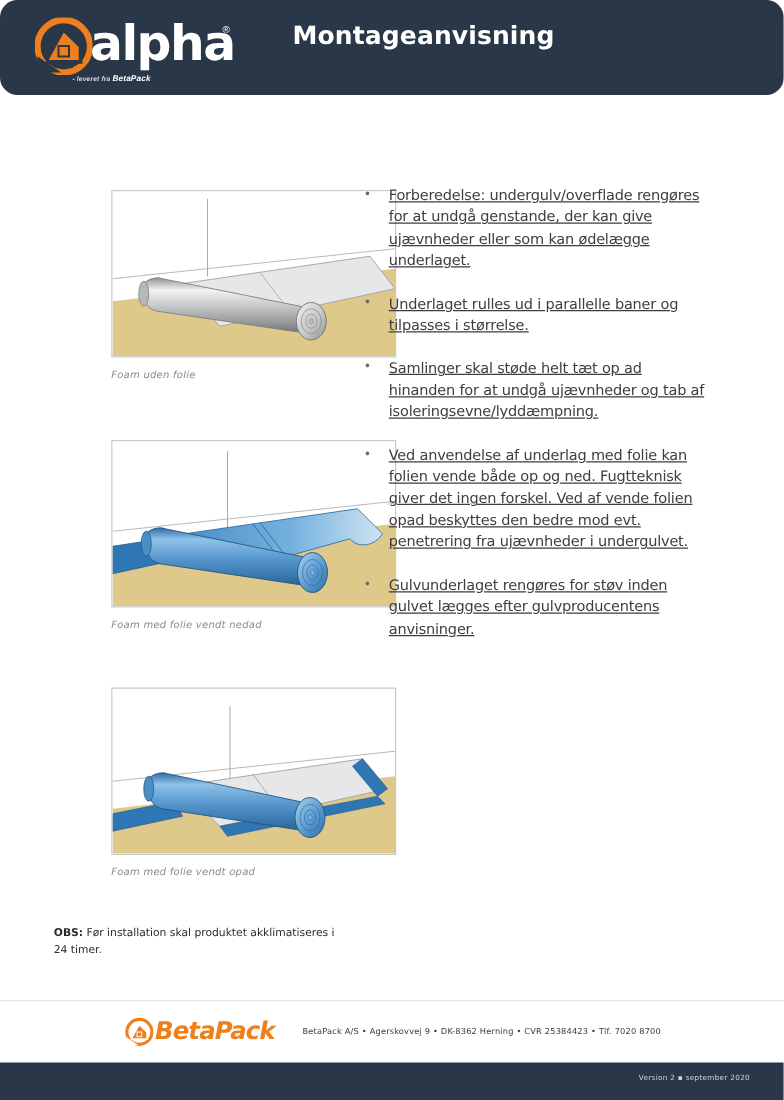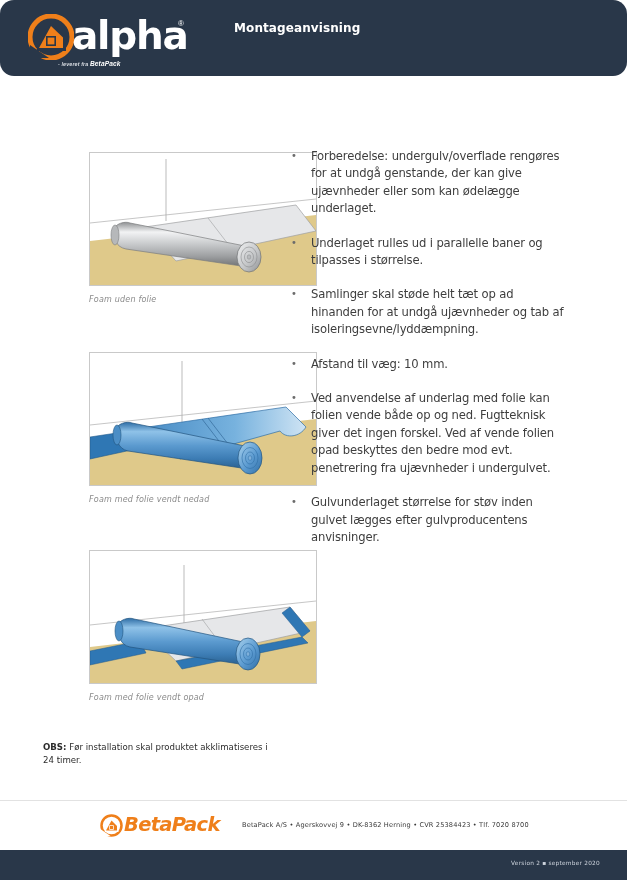--- a/index.html
+++ b/index.html
@@ -65,21 +65,21 @@
     white-space: nowrap;
   }
   .alpha-sub .bp { color: #ffffff; font-size: 6.6px; }
 
   .header-titles {
     position: absolute;
     left: 234px; top: 18px;
     color: #ffffff;
   }
   .header-titles .t1 {
-    font-size: 12px;
+    font-size: 20px;
     font-weight: bold;
     line-height: 20px;
     letter-spacing: 0.1px;
     font-family: "DejaVu Sans", sans-serif;
   }
   .header-titles .t2 {
     font-size: 14.5px;
     font-weight: bold;
     line-height: 20px;
     letter-spacing: 0.1px;
@@ -135,20 +135,21 @@
   }
   .bullet {
     position: relative;
     padding-left: 23px;
     margin-bottom: 17px;
     font-size: 11.6px;
     line-height: 17.4px;
     color: #3e3e3e;
     font-family: "DejaVu Sans", sans-serif;
     letter-spacing: -0.15px;
+    text-decoration: underline;
   }
   .bullet:before {
     content: "\2022";
     position: absolute;
     left: 3px;
     top: -1px;
     font-size: 10px;
     color: #6b6b6b;
   }
 
@@ -378,23 +379,22 @@
         <ellipse cx="27" cy="82" rx="4" ry="10" fill="#4b8ec6" stroke="#22557f" stroke-width="0.6"></ellipse>
       </svg>
     </div>
     <div class="fig-caption">Foam med folie vendt nedad</div>
   </div>
 
   <div class="bullets">
     <div class="bullet">Forberedelse: undergulv/overflade rengøres for at undgå genstande, der kan give ujævnheder eller som kan ødelægge underlaget.</div>
     <div class="bullet">Underlaget rulles ud i parallelle baner og tilpasses i størrelse.</div>
     <div class="bullet">Samlinger skal støde helt tæt op ad hinanden for at undgå ujævnheder og tab af isoleringsevne/lyddæmpning.</div>
-    <div class="bullet">Afstand til væg: 10 mm.</div>
     <div class="bullet">Ved anvendelse af underlag med folie kan folien vende både op og ned. Fugtteknisk giver det ingen forskel. Ved af vende folien opad beskyttes den bedre mod evt. penetrering fra ujævnheder i undergulvet.</div>
-    <div class="bullet">Gulvunderlaget størrelse for støv inden gulvet lægges efter gulvproducentens anvisninger.</div>
+    <div class="bullet">Gulvunderlaget rengøres for støv inden gulvet lægges efter gulvproducentens anvisninger.</div>
   </div>
 
   <div class="obs">
     <b>OBS:</b><span> Før installation skal produktet akklimatiseres i 24 timer.</span>
   </div>
 
 </div>
 
 <div class="footer">
   <div class="bp-logo">

